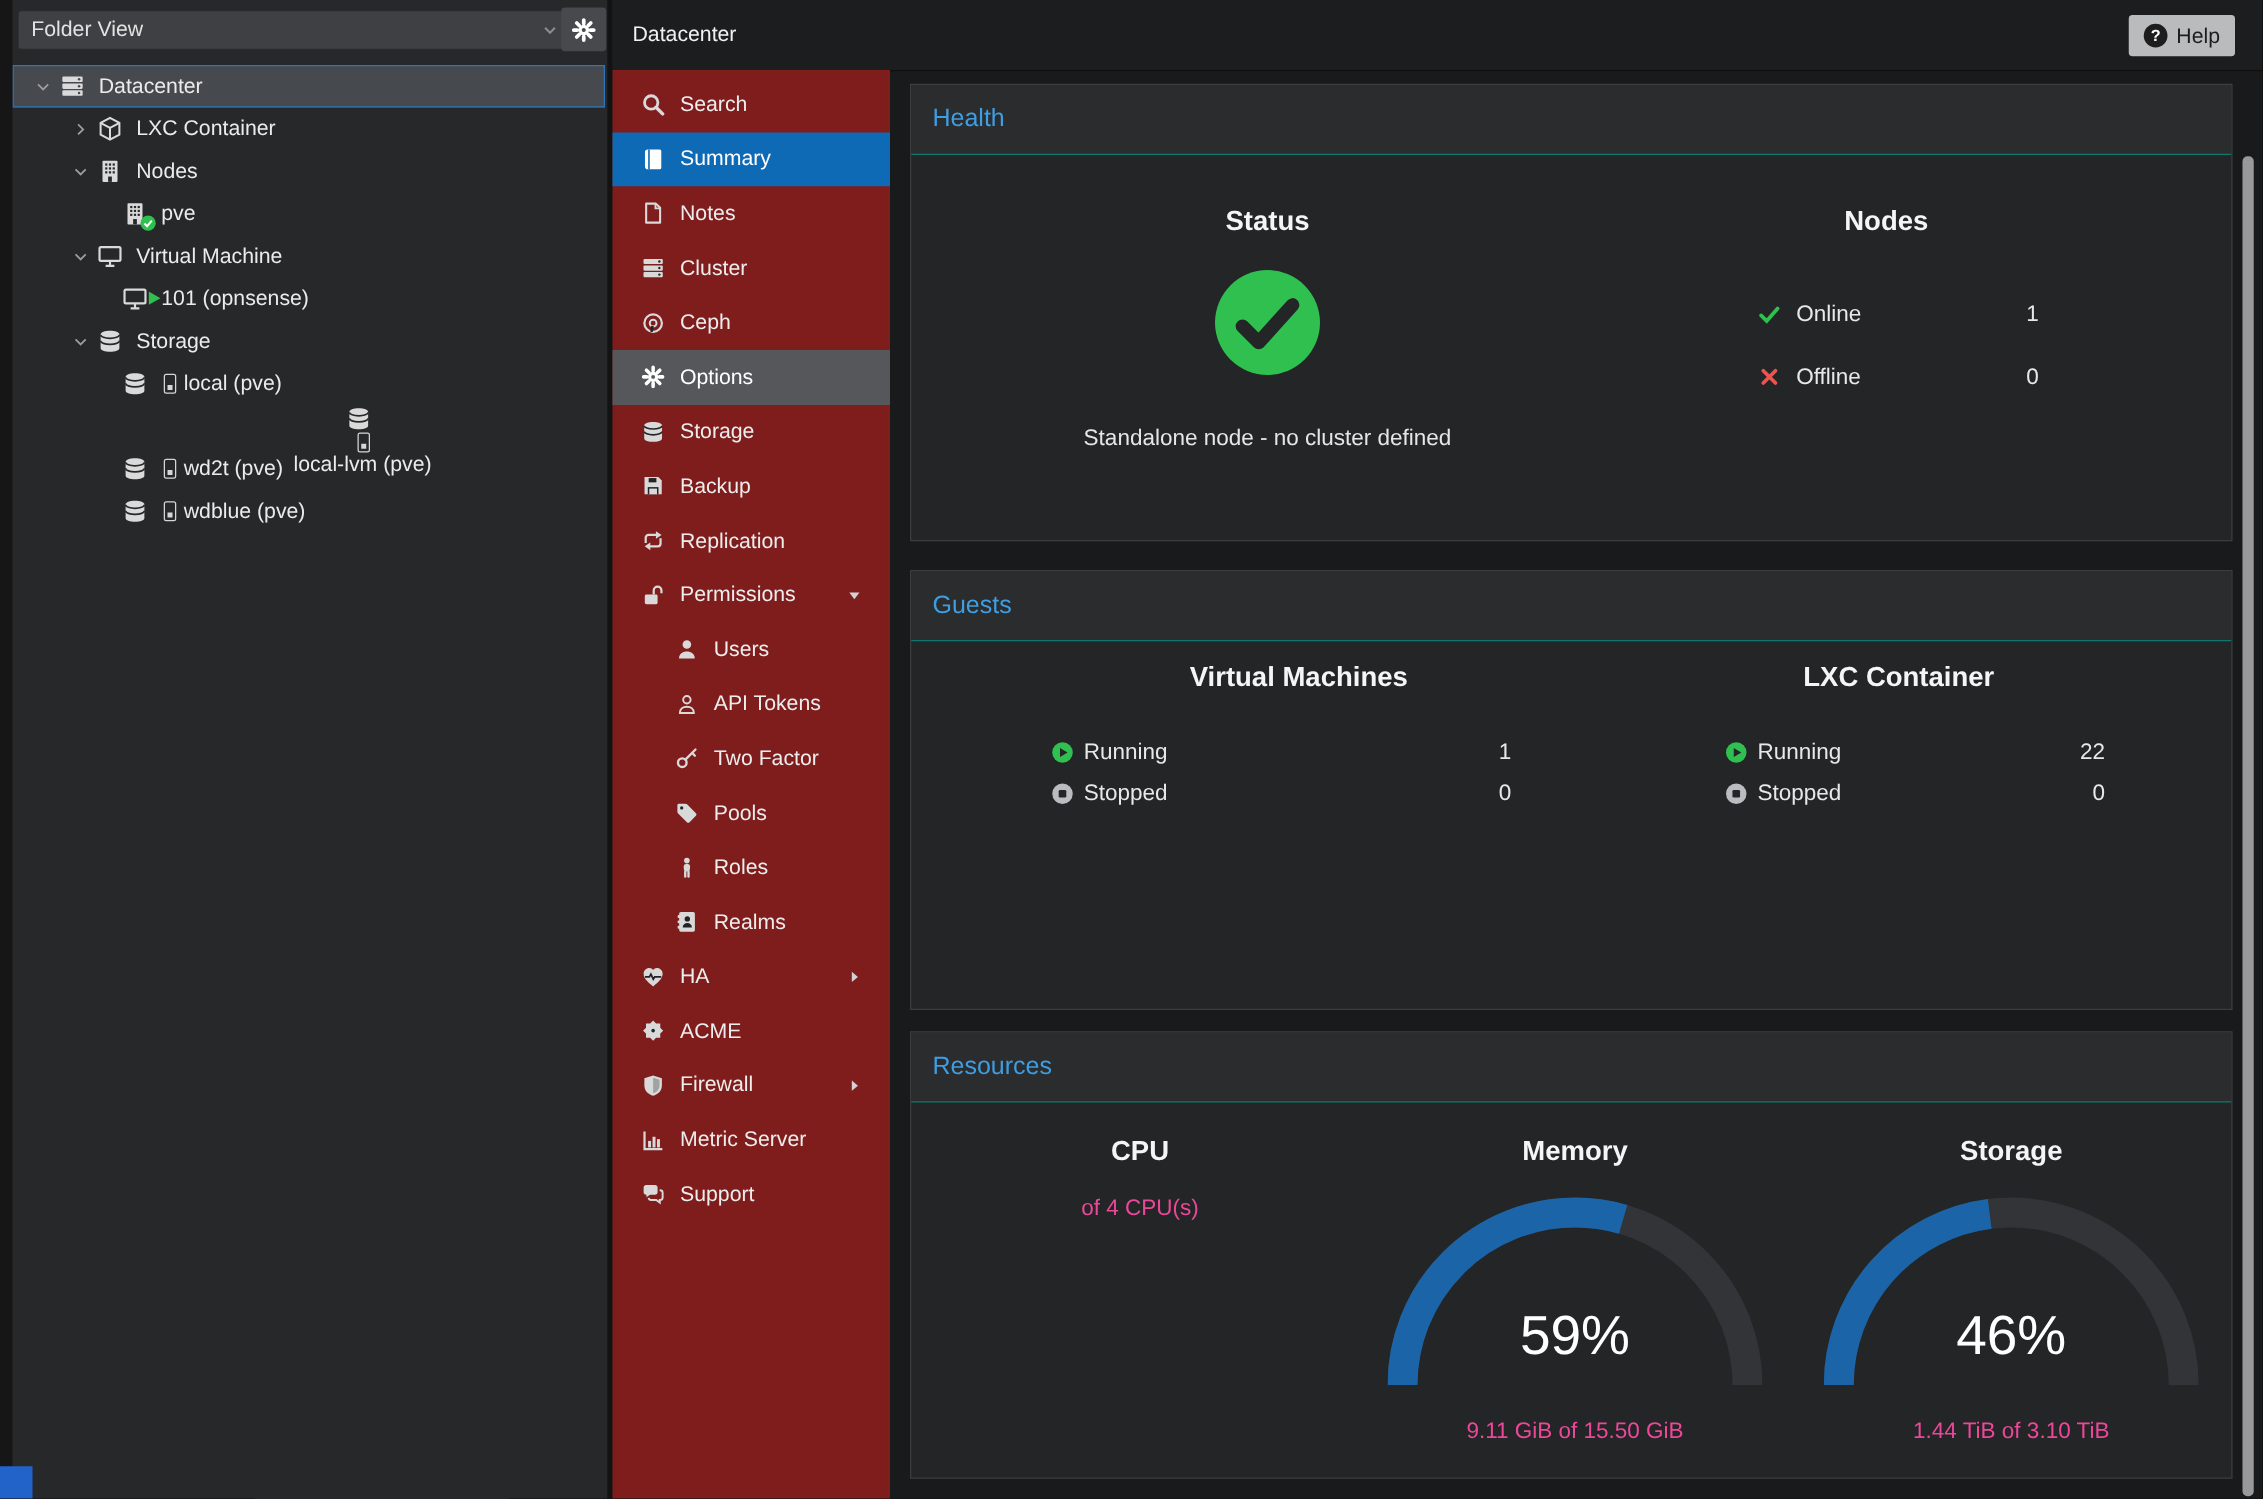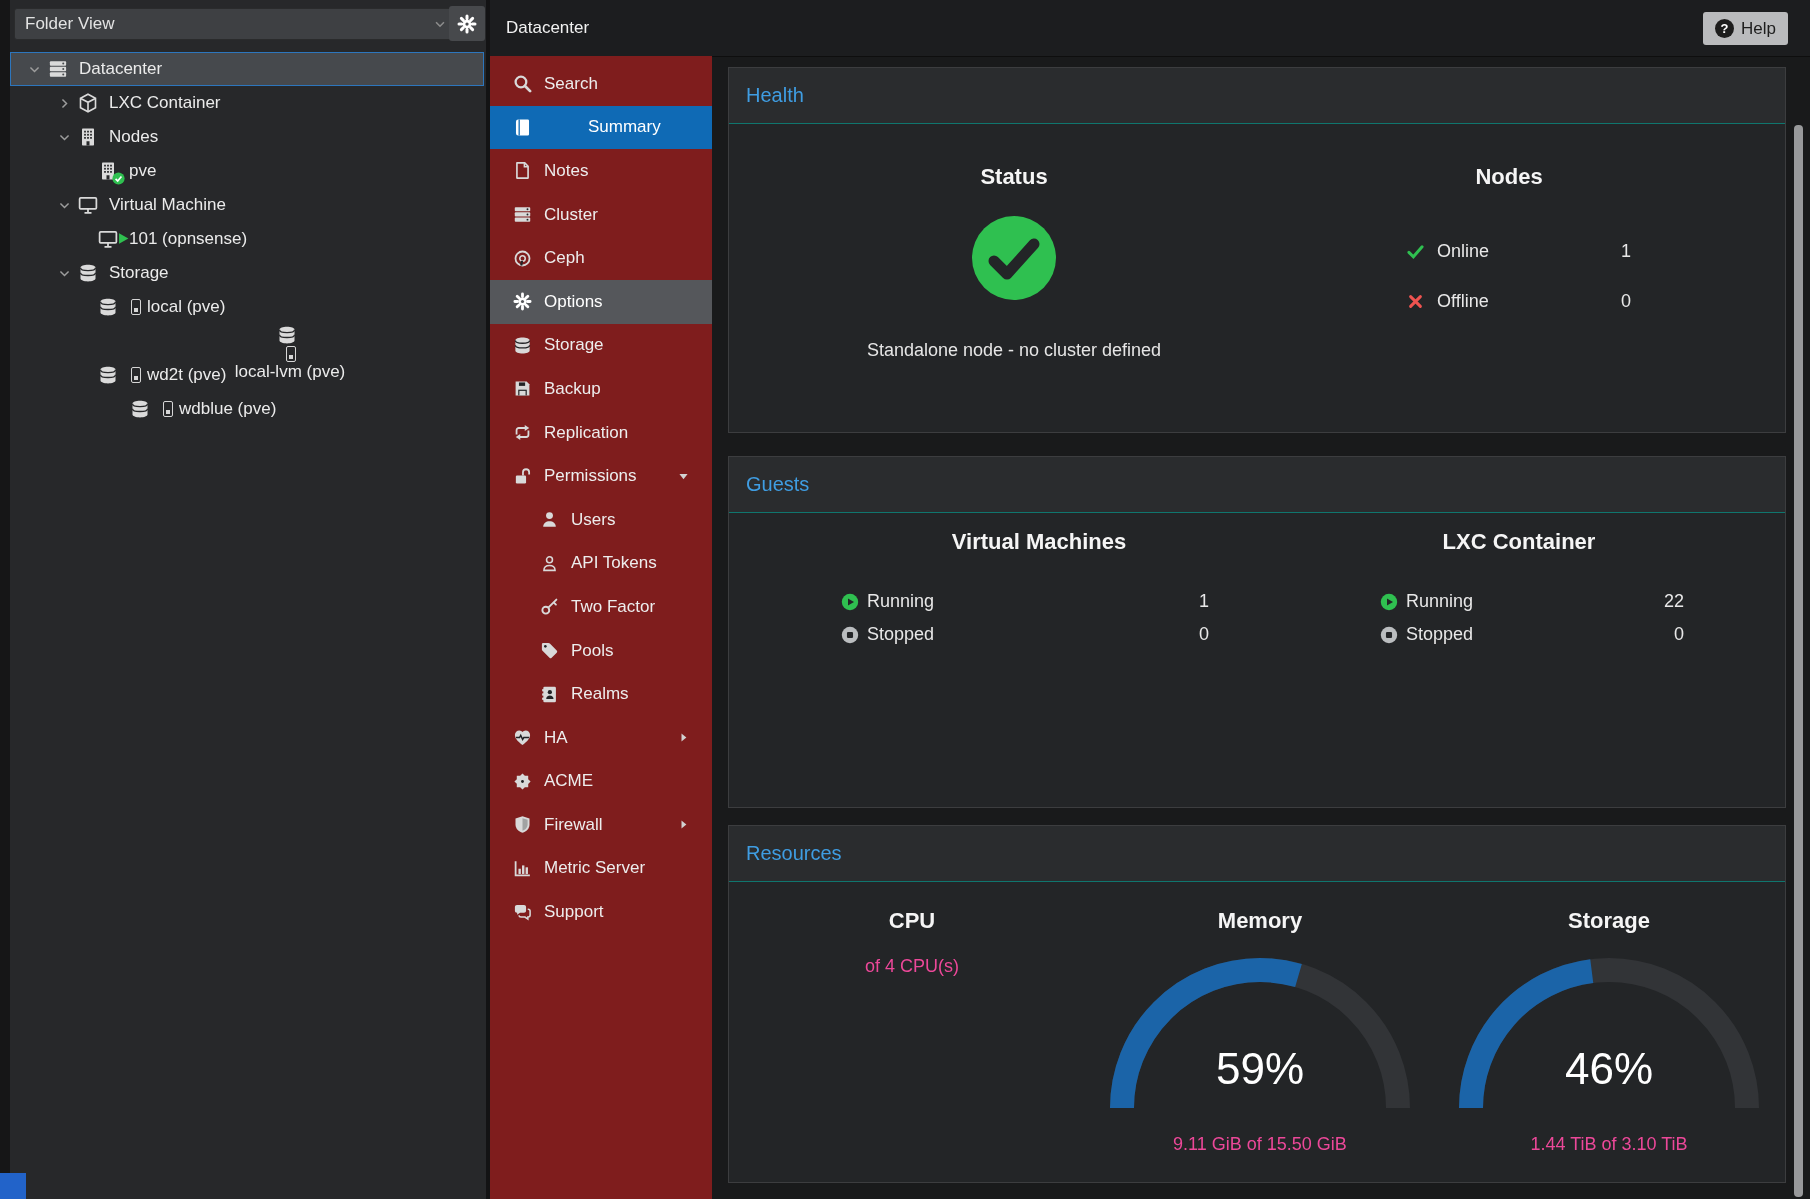--- a/index.html
+++ b/index.html
@@ -37,21 +37,21 @@
   .tb-title{position:absolute;left:16px;top:0;height:56px;display:flex;align-items:center;font-size:17px;color:#f1f1f1;}
   .help-btn{position:absolute;right:22px;top:12px;height:33px;background:#babbbd;border-radius:3px;color:#1d1d1d;
             display:flex;align-items:center;gap:7px;padding:0 12px;font-size:17px;cursor:default;}
   .qmark{width:19px;height:19px;border-radius:50%;background:#1d1d1d;color:#fff;display:flex;align-items:center;
          justify-content:center;font-size:13px;font-weight:bold;}
 
   
   .menu-col{position:absolute;left:490px;top:56px;width:222px;height:1143px;background:#7f1d1d;}
   .menu-items{position:absolute;top:6px;left:0;right:0;}
   .menu-item{height:43.6px;display:flex;align-items:center;font-size:17px;color:#ededed;position:relative;--knock:#222326;}
-  .menu-item.selected{background:#0f6ab5;color:#fff;gap:44px;--knock:#0f6ab5;}
+  .menu-item.selected{background:#0f6ab5;color:#fff;--knock:#0f6ab5;}
   .menu-item.hover{background:#55575b;color:#fff;--knock:#55575b;}
   .mi-icon{width:22px;margin-left:21px;margin-right:11px;display:flex;justify-content:center;color:#d9d9d9;flex:none}
   .menu-item.selected .mi-icon,.menu-item.hover .mi-icon{color:#fff}
   .mi-icon svg{width:19px;height:19px}
   .menu-item.sub .mi-icon{margin-left:48px;}
   .mi-arrow{position:absolute;right:22px;color:#d2d2d2;width:13px;height:13px}
 
   
   .content{position:absolute;left:712px;top:57px;right:0;bottom:0;background:#191a1b;}
   .panel{position:absolute;left:16px;width:1058px;background:#232527;border:1px solid #3c3d3f;box-sizing:border-box;}
@@ -263,21 +263,21 @@
           <span class="ticon">
             <svg class="main" viewBox="0 0 16 16" fill="currentColor">
               <path d="M2 3.6C2 2.3 4.7 1.3 8 1.3s6 1 6 2.3v8.8c0 1.3-2.7 2.3-6 2.3s-6-1-6-2.3z"></path>
               <path d="M2 3.8c0 1.3 2.7 2.3 6 2.3s6-1 6-2.3M2 7.7c0 1.3 2.7 2.3 6 2.3s6-1 6-2.3" fill="none" stroke="var(--knock)" stroke-width="1.1"></path>
             </svg>
           </span>
           <span class="disk"></span>
           <span style="width:6px"></span>
           <span>wd2t (pve)</span>
         </div>
-        <div class="tree-row" style="padding-left: 84px; margin-left: 32px;">
+        <div class="tree-row" style="padding-left: 84px;">
           <span class="ticon">
             <svg class="main" viewBox="0 0 16 16" fill="currentColor">
               <path d="M2 3.6C2 2.3 4.7 1.3 8 1.3s6 1 6 2.3v8.8c0 1.3-2.7 2.3-6 2.3s-6-1-6-2.3z"></path>
               <path d="M2 3.8c0 1.3 2.7 2.3 6 2.3s6-1 6-2.3M2 7.7c0 1.3 2.7 2.3 6 2.3s6-1 6-2.3" fill="none" stroke="var(--knock)" stroke-width="1.1"></path>
             </svg>
           </span>
           <span class="disk"></span>
           <span style="width:6px"></span>
           <span>wdblue (pve)</span>
         </div>
@@ -431,20 +431,31 @@
           <span>Two Factor</span>
         </div>
         <div class="menu-item sub">
           <span class="mi-icon">
             <svg class="" viewBox="0 0 16 16" fill="currentColor">
               <path d="M1.6 7.1V2.7a1 1 0 0 1 1-1H7a1.8 1.8 0 0 1 1.3.5l5.8 5.8a1.3 1.3 0 0 1 0 1.8l-4.3 4.3a1.3 1.3 0 0 1-1.8 0L2.1 8.3a1.8 1.8 0 0 1-.5-1.2z"></path>
               <circle cx="4.5" cy="4.5" r="1.1" fill="var(--knock)"></circle>
             </svg>
           </span>
           <span>Pools</span>
+        </div>
+        <div class="menu-item sub">
+          <span class="mi-icon">
+            <svg class="" viewBox="0 0 16 16" fill="currentColor">
+              <circle cx="8" cy="2.9" r="1.9"></circle>
+              <rect x="5.9" y="5.2" width="4.2" height="5" rx="1.6"></rect>
+              <rect x="6.1" y="9.6" width="1.6" height="4.8" rx=".8"></rect>
+              <rect x="8.3" y="9.6" width="1.6" height="4.8" rx=".8"></rect>
+            </svg>
+          </span>
+          <span>Roles</span>
         </div>
         <div class="menu-item sub">
           <span class="mi-icon">
             <svg class="" viewBox="0 0 16 16" fill="currentColor">
               <rect x="2.8" y="1.4" width="10.6" height="13.2" rx="1.1"></rect>
               <g fill="var(--knock)">
                 <circle cx="8.3" cy="6" r="1.8"></circle>
                 <path d="M5.2 11.8c0-1.9 1.4-3 3.1-3s3.1 1.1 3.1 3z"></path>
               </g>
               <rect x="1.8" y="3.4" width="1.6" height="2" rx=".5"></rect>

